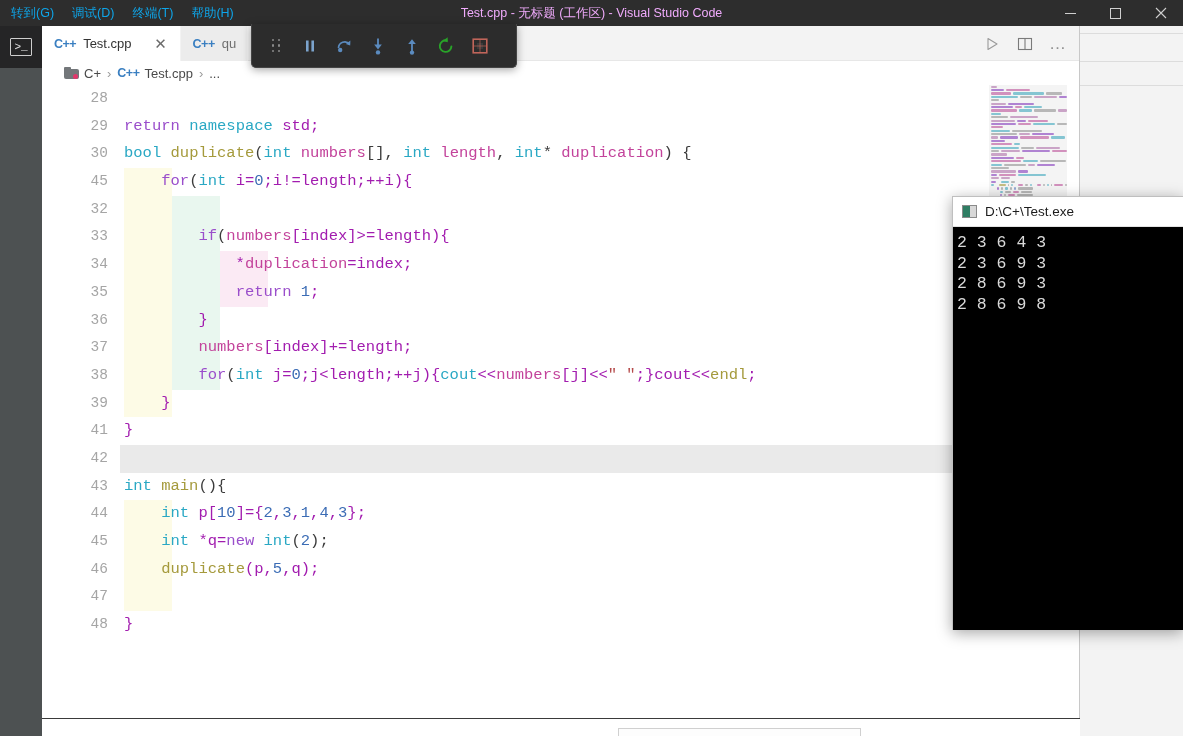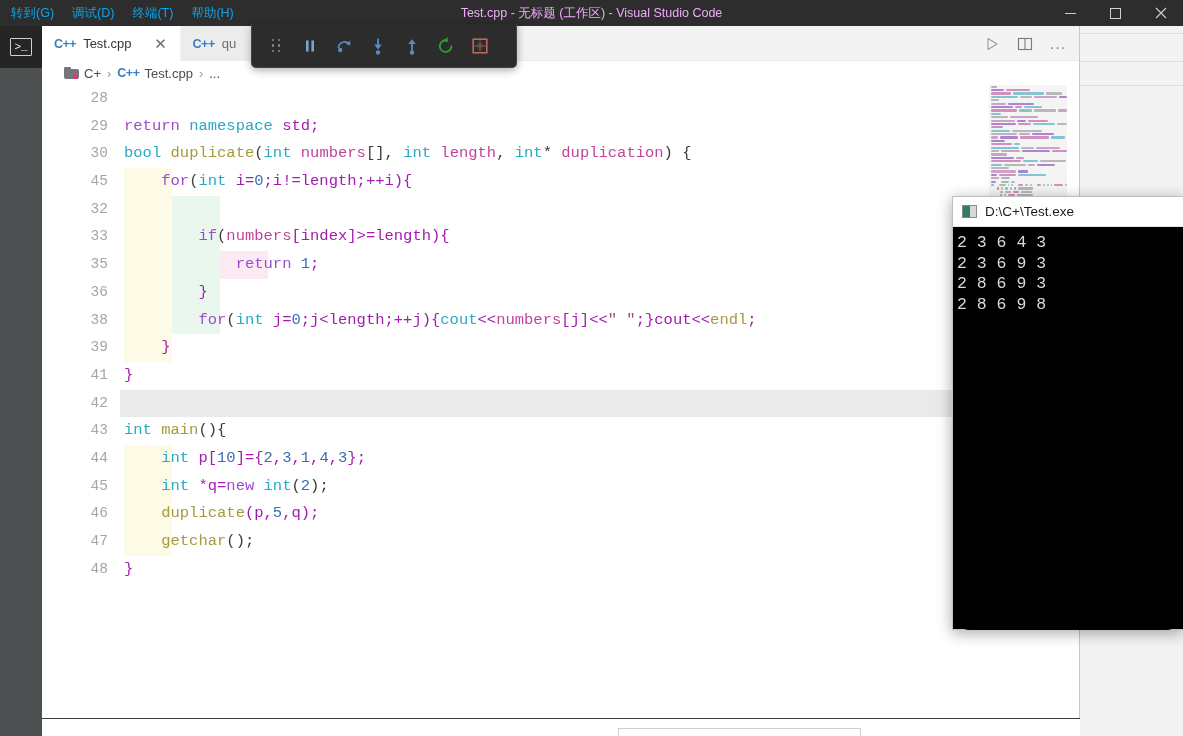--- a/index.html
+++ b/index.html
@@ -204,21 +204,20 @@
     width:15px;height:13px;background:#ffffff;border:1px solid #8a8a8a;
     display:flex;
   }
   .con-ico i{ display:block; width:7px; height:100%; background:#2f7d63; }
   .con-ico u{ display:block; width:6px; height:100%; background:#d8d8d8; }
   #console-body{
     height:403px; background:#000000; padding:6px 0 0 4px;
     font-family:"Liberation Mono","DejaVu Sans Mono",monospace;
     font-size:16.5px; color:#d9d9d9; line-height:20.5px;
     white-space:pre;
-    border-radius:17px;
   }
 
   
   #panel-divider{
     position:absolute; left:42px; top:718px; width:1038px; height:1px; background:#3a3a3a;
     z-index:6;
   }
   #panel{
     position:absolute; left:42px; top:719px; width:1038px; height:17px;
     background:#ffffff; z-index:6;
@@ -316,31 +315,33 @@
   </div>
 
   <div id="code-area">
     <div id="code-lines">
         <div class="code-line"><span class="ln">28</span></div>
         <div class="code-line"><span class="ln">29</span><span class="code-txt"><span class="t-key">return</span><span class="t-plain"> </span><span class="t-ns">namespace</span><span class="t-plain"> std;</span></span></div>
         <div class="code-line"><span class="ln">30</span><span class="code-txt"><span class="t-type">bool</span><span class="t-plain"> </span><span class="t-fn">duplicate</span><span class="t-punct">(</span><span class="t-type">int</span><span class="t-plain"> </span><span class="t-var">numbers</span><span class="t-punct">[], </span><span class="t-type">int</span><span class="t-plain"> </span><span class="t-var">length</span><span class="t-punct">, </span><span class="t-type">int</span><span class="t-punct">* </span><span class="t-var">duplication</span><span class="t-punct">) {</span></span></div>
         <div class="code-line"><div class="guide g-yellow" style="left: 82px;"></div><span class="ln">45</span><span class="code-txt"><span class="t-plain">    </span><span class="t-key">for</span><span class="t-punct">(</span><span class="t-type">int</span><span class="t-plain"> i=</span><span class="t-num">0</span><span class="t-plain">;i!=length;++i){</span></span></div>
         <div class="code-line"><div class="guide g-yellow" style="left: 82px;"></div><div class="guide g-green" style="left: 130px;"></div><span class="ln">32</span></div>
         <div class="code-line"><div class="guide g-yellow" style="left: 82px;"></div><div class="guide g-green" style="left: 130px;"></div><span class="ln">33</span><span class="code-txt"><span class="t-plain">        </span><span class="t-key">if</span><span class="t-punct">(</span><span class="t-var">numbers</span><span class="t-plain">[index]&gt;=length){</span></span></div>
+        <div class="code-line"><div class="guide g-yellow" style="left: 82px;"></div><div class="guide g-green" style="left: 130px;"></div><div class="guide g-pink" style="left: 178px;"></div><span class="ln">34</span><span class="code-txt"><span class="t-plain">            *</span><span class="t-var">duplication</span><span class="t-plain">=index;</span></span></div>
         <div class="code-line"><div class="guide g-yellow" style="left: 82px;"></div><div class="guide g-green" style="left: 130px;"></div><div class="guide g-pink" style="left: 178px;"></div><span class="ln">35</span><span class="code-txt"><span class="t-plain">            </span><span class="t-key">return</span><span class="t-plain"> </span><span class="t-num">1</span><span class="t-plain">;</span></span></div>
         <div class="code-line"><div class="guide g-yellow" style="left: 82px;"></div><div class="guide g-green" style="left: 130px;"></div><span class="ln">36</span><span class="code-txt"><span class="t-plain">        }</span></span></div>
+        <div class="code-line"><div class="guide g-yellow" style="left: 82px;"></div><div class="guide g-green" style="left: 130px;"></div><span class="ln">37</span><span class="code-txt"><span class="t-plain">        </span><span class="t-var">numbers</span><span class="t-plain">[index]+=length;</span></span></div>
         <div class="code-line"><div class="guide g-yellow" style="left: 82px;"></div><div class="guide g-green" style="left: 130px;"></div><span class="ln">38</span><span class="code-txt"><span class="t-plain">        </span><span class="t-key">for</span><span class="t-punct">(</span><span class="t-type">int</span><span class="t-plain"> j=</span><span class="t-num">0</span><span class="t-plain">;j&lt;length;++j){</span><span class="t-b2">cout</span><span class="t-plain">&lt;&lt;</span><span class="t-var">numbers</span><span class="t-plain">[j]&lt;&lt;</span><span class="t-str">" "</span><span class="t-plain">;}</span><span class="t-plain">cout</span><span class="t-plain">&lt;&lt;</span><span class="t-fn">endl</span><span class="t-plain">;</span></span></div>
         <div class="code-line"><div class="guide g-yellow" style="left: 82px;"></div><span class="ln">39</span><span class="code-txt"><span class="t-plain">    }</span></span></div>
         <div class="code-line"><span class="ln">41</span><span class="code-txt"><span class="t-plain">}</span></span></div>
         <div class="code-line"><div class="cur-line-bg"></div><span class="ln">42</span><span class="code-txt"><span class="t-plain"></span></span></div>
         <div class="code-line"><span class="ln">43</span><span class="code-txt"><span class="t-type">int</span><span class="t-plain"> </span><span class="t-fn">main</span><span class="t-punct">(){</span></span></div>
         <div class="code-line"><div class="guide g-yellow" style="left: 82px;"></div><span class="ln">44</span><span class="code-txt"><span class="t-plain">    </span><span class="t-type">int</span><span class="t-plain"> p[</span><span class="t-num">10</span><span class="t-plain">]={</span><span class="t-num">2</span><span class="t-plain">,</span><span class="t-num">3</span><span class="t-plain">,</span><span class="t-num">1</span><span class="t-plain">,</span><span class="t-num">4</span><span class="t-plain">,</span><span class="t-num">3</span><span class="t-plain">};</span></span></div>
         <div class="code-line"><div class="guide g-yellow" style="left: 82px;"></div><span class="ln">45</span><span class="code-txt"><span class="t-plain">    </span><span class="t-type">int</span><span class="t-plain"> *q=</span><span class="t-key">new</span><span class="t-plain"> </span><span class="t-type">int</span><span class="t-punct">(</span><span class="t-num">2</span><span class="t-punct">);</span></span></div>
         <div class="code-line"><div class="guide g-yellow" style="left: 82px;"></div><span class="ln">46</span><span class="code-txt"><span class="t-plain">    </span><span class="t-fn">duplicate</span><span class="t-plain">(p,</span><span class="t-num">5</span><span class="t-plain">,q);</span></span></div>
-        <div class="code-line"><div class="guide g-yellow" style="left: 82px;"></div><span class="ln">47</span><span class="code-txt"><span class="t-plain">    </span><span class="t-fn">getchar</span><span class="t-punct">();</span></span></div>
+        <div class="code-line"><div class="guide g-yellow" style="left: 82px;"></div><span class="ln">47</span></div>
         <div class="code-line"><span class="ln">48</span><span class="code-txt"><span class="t-plain">}</span></span></div>
       </div>
 
     <div id="editor-scrollrail"></div>
     <div id="minimap">
         <div class="mm-row">
           <span class="mm-seg" style="width: 6px; background: rgb(207, 162, 203);"></span>
         </div>
         <div class="mm-row">
           <span class="mm-seg" style="width: 13px; background: rgb(176, 123, 216);"></span>

